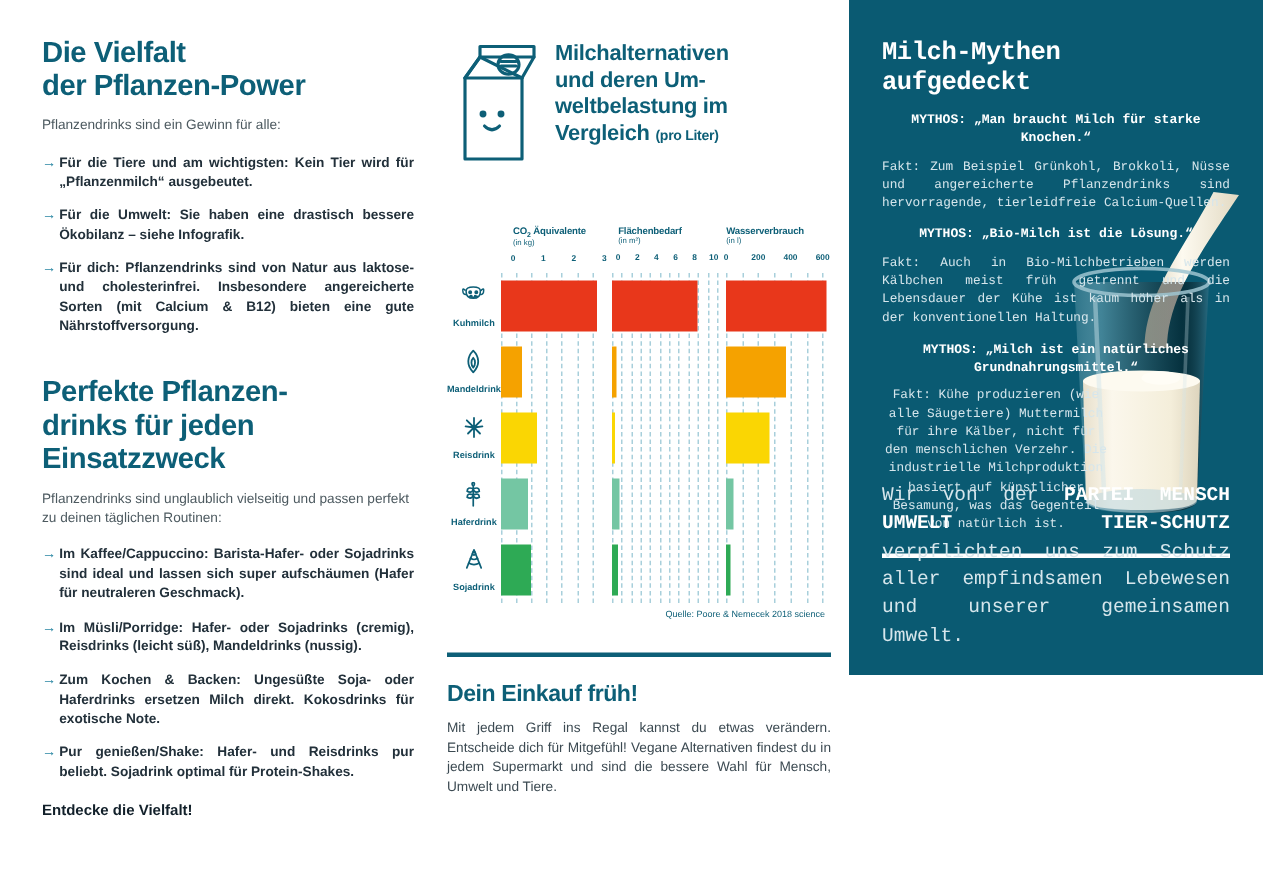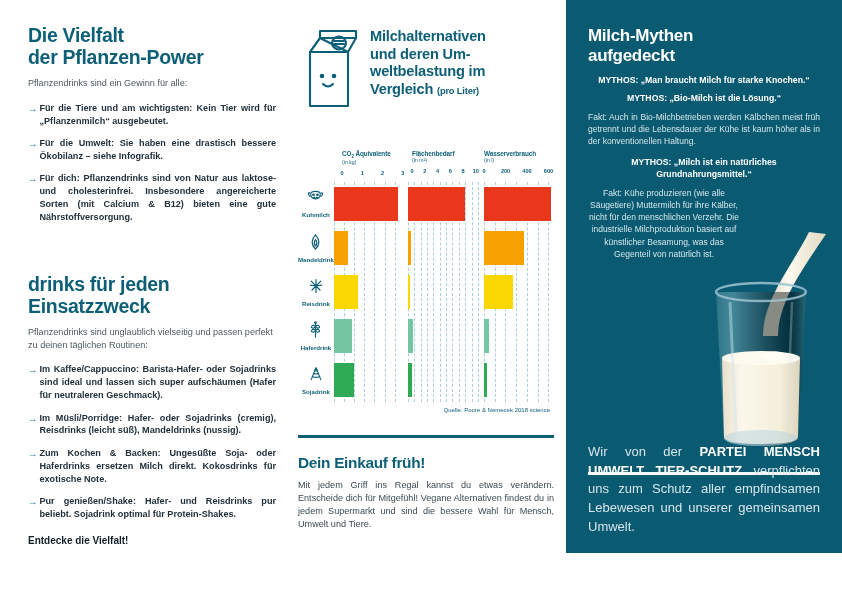--- a/index.html
+++ b/index.html
@@ -76,22 +76,23 @@
   .src-note { font-size: 6px; color: #0d5f77; text-align: right; margin-top: 5px; padding-right: 4px;}
 
   .hr-teal { height: 2.6px; background: #0d5f77; margin-top: 22px; }
   .mid-h2 {
     color: #0d5f77; font-size: 15.4px; font-weight: bold; margin-top: 16px; letter-spacing: -0.3px;
   }
   .mid-body { font-size: 9.1px; color: #3c4a52; line-height: 1.45; margin-top: 7px; text-align: justify;}
 
   
   .col-right {
-    position: absolute; left: 566px; top: 0; width: 276px; height: 553px;
+    position: absolute; left: 566px; top: 0; width: 276px; height: 450px;
     background: #0a5a72;
+    font-family: Liberation Mono, monospace;
   }
   .right-inner { padding: 26px 22px 0 22px; position: relative; z-index: 2;}
   h2.right-title {
     color: #ffffff; font-size: 17px; font-weight: bold; line-height: 1.15;
     letter-spacing: -0.3px; margin-bottom: 10px;
   }
   .myth { color: #ffffff; font-size: 8.7px; font-weight: bold; line-height: 1.35; margin-bottom: 6px; text-align: center;}
   .fakt { color: #d6e6ec; font-size: 8.5px; line-height: 1.44; margin-bottom: 10px; text-align: justify;}
   .fakt.noj { text-align: center; }
   .glass-wrap { position: absolute; right: 6px; bottom: 92px; z-index: 1; }
@@ -125,21 +126,21 @@
       <span class="arrow-text">Für die Umwelt: Sie haben eine drastisch bessere Ökobilanz – siehe Infografik.</span>
     </div>
     <div class="arrow-item">
       <span class="arrow-glyph">→</span>
       <span class="arrow-text">Für dich: Pflanzendrinks sind von Natur aus laktose- und cholesterinfrei. Insbesondere angereicherte Sorten (mit Calcium &amp; B12) bieten eine gute Nährstoffversorgung.</span>
     </div>
 
     <div class="gap-lg"></div>
 
     <h1 class="section-title">
-      <br>
+      <span>Perfekte Pflanzen-</span><br>
       <span>drinks für jeden</span><br>
       <span>Einsatzzweck</span>
     </h1>
 
     <div class="lead">Pflanzendrinks sind unglaublich vielseitig und passen perfekt zu deinen täglichen Routinen:</div>
 
     <div class="arrow-item">
       <span class="arrow-glyph">→</span>
       <span class="arrow-text">Im Kaffee/Cappuccino: Barista-Hafer- oder Sojadrinks sind ideal und lassen sich super aufschäumen (Hafer für neutraleren Geschmack).</span>
     </div>
@@ -368,20 +369,21 @@
       </svg>
     </div>
 
     <div class="right-inner">
       <h2 class="right-title">
         <span>Milch-Mythen</span><br>
         <span>aufgedeckt</span>
       </h2>
 
       <div class="myth">MYTHOS: „Man braucht Milch für starke Knochen.“</div>
+      <div class="fakt">Fakt: Zum Beispiel Grünkohl, Brokkoli, Nüsse und angereicherte Pflanzendrinks sind hervorragende, tierleidfreie Calcium-Quellen.</div>
 
       <div class="myth">MYTHOS: „Bio-Milch ist die Lösung.“</div>
       <div class="fakt">Fakt: Auch in Bio-Milchbetrieben werden Kälbchen meist früh getrennt und die Lebensdauer der Kühe ist kaum höher als in der konventionellen Haltung.</div>
 
       <div class="myth">MYTHOS: „Milch ist ein natürliches Grundnahrungsmittel.“</div>
       <div class="fakt noj" style="width:152px;">Fakt: Kühe produzieren (wie alle Säugetiere) Muttermilch für ihre Kälber, nicht für den menschlichen Verzehr. Die industrielle Milchproduktion basiert auf künstlicher Besamung, was das Gegenteil von natürlich ist.</div>
     </div>
 
     <div class="right-hr"></div>
     <div class="right-foot">

